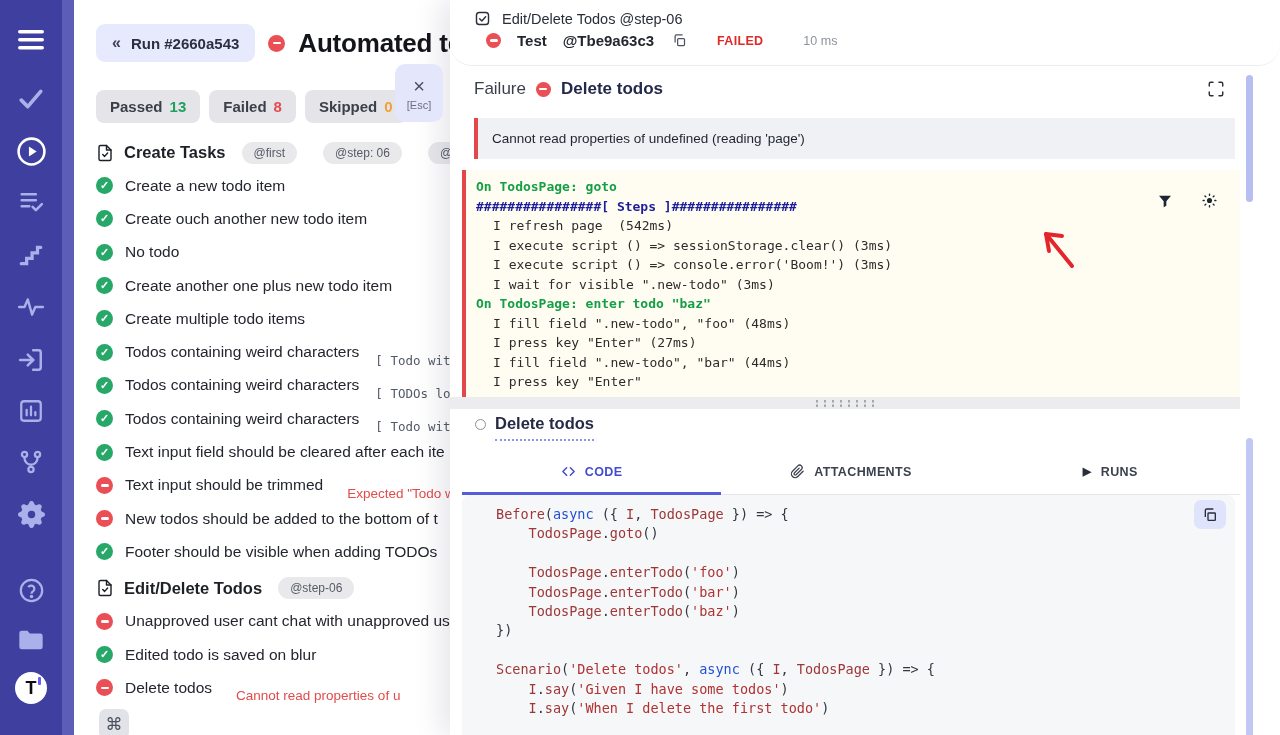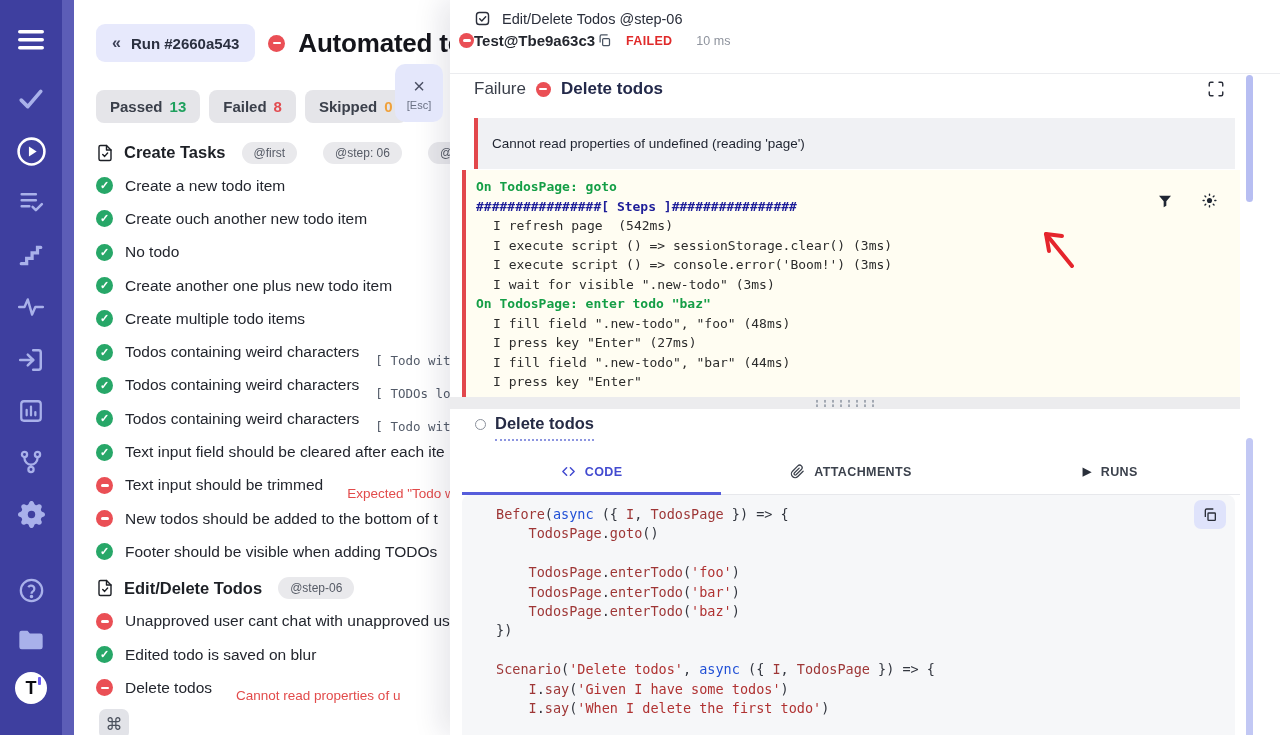--- a/index.html
+++ b/index.html
@@ -48,34 +48,34 @@
   .test-row { height:33.3px; display:flex; align-items:center; gap:12px; white-space:nowrap; cursor:pointer; }
   .t-title { font-size:15.5px; font-weight:400; color:#23262e; }
   .t-note { font-size:12.5px; margin-left:4px;margin-top:16px; }
   .t-note.mono { font-family:"DejaVu Sans Mono",monospace; color:#525a68; }
   .t-note.error { color:#e24b4b; font-size:13.5px; margin-left:12px; }
 
   .cmd-chip { position:absolute; left:25px; top:709px; width:30px; height:30px; background:#e2e3e8; border-radius:7px; font-size:17px; color:#4a505c; display:flex; align-items:center; justify-content:center; }
 
   
   .overlay { position:absolute; left:450px; top:0; width:830px; height:735px; background:#fff; box-shadow:-10px 0 26px rgba(20,20,60,.10); z-index:4; }
-  .ov-header { position:absolute; top:0; left:0; right:0; height:74px; border-bottom:1px solid #ebecef; background:#fff; }
+  .ov-header { position:absolute; top:0; left:0; right:0; height:66px; border-bottom:1px solid #ebecef; background:#fff;border-radius:22px; }
   .bc-row { position:absolute; top:10px; left:24px; display:flex; gap:11px; align-items:center; font-size:14.5px; color:#2a2e3a; }
-  .tst-row { position:absolute; top:32px; left:9px; display:flex; gap:0; align-items:center; }
+  .tst-row { position:absolute; top:32px; left:36px; display:flex; gap:16px; align-items:center; }
   .tst-label, .tst-id { font-size:15px; font-weight:700; color:#23262e; }
   .copy-sm { background:none; border:none; cursor:pointer; margin-left:2px; display:flex; }
   .tst-status { margin-left:14px; font-size:12.5px; font-weight:800; color:#e02a2a; letter-spacing:.3px; }
   .tst-dur { margin-left:24px; font-size:12.5px; color:#8e939d; }
 
   .failure-row { position:absolute; top:79px; left:24px; display:flex; gap:10px; align-items:center; }
   .failure-label { font-size:17px; color:#3a3f4a; }
   .failure-title { font-size:17px; font-weight:800; color:#23294a; }
   .fullscreen-btn { position:absolute; top:80px; right:55px; background:none; border:none; cursor:pointer; display:flex; }
 
-  .error-box { position:absolute; top:118px; left:24px; width:761px; height:51px; background:#f0f1f4; border-left:4px solid #e2474c; display:flex; align-items:center; padding-left:14px; font-size:13.5px; color:#1f2430; }
+  .error-box { position:absolute; top:118px; left:24px; width:761px; height:41px; background:#f0f1f4; border-left:4px solid #e2474c; display:flex; align-items:center; padding-left:14px; font-size:13.5px; color:#1f2430; }
 
   .steps { position:absolute; top:170px; left:12px; width:778px; height:227px; background:#fffdf2; border-left:4px solid #e2474c; overflow:hidden; font-family:"DejaVu Sans Mono",monospace; font-size:13px; line-height:19.5px; color:#2c2c2c; padding:7px 0 0 10px; }
   .step-line { white-space:pre; }
   .step-line.title { color:#1d1d99; font-weight:700; }
   .step-line.group { color:#149e46; font-weight:700; }
   .step-line.plain, .step-line.url { padding-left:17px; }
   .url-chip { background:#f7bdc5; border-radius:2px; padding:0 1px; cursor:pointer; }
   .url-chip .q { color:#b03a3a; }
   .url-chip .u { color:#4a43d8; border-bottom:1px dotted #4a43d8; }
   .steps-tool { position:absolute; background:none; border:none; cursor:pointer; display:flex; z-index:5; }

